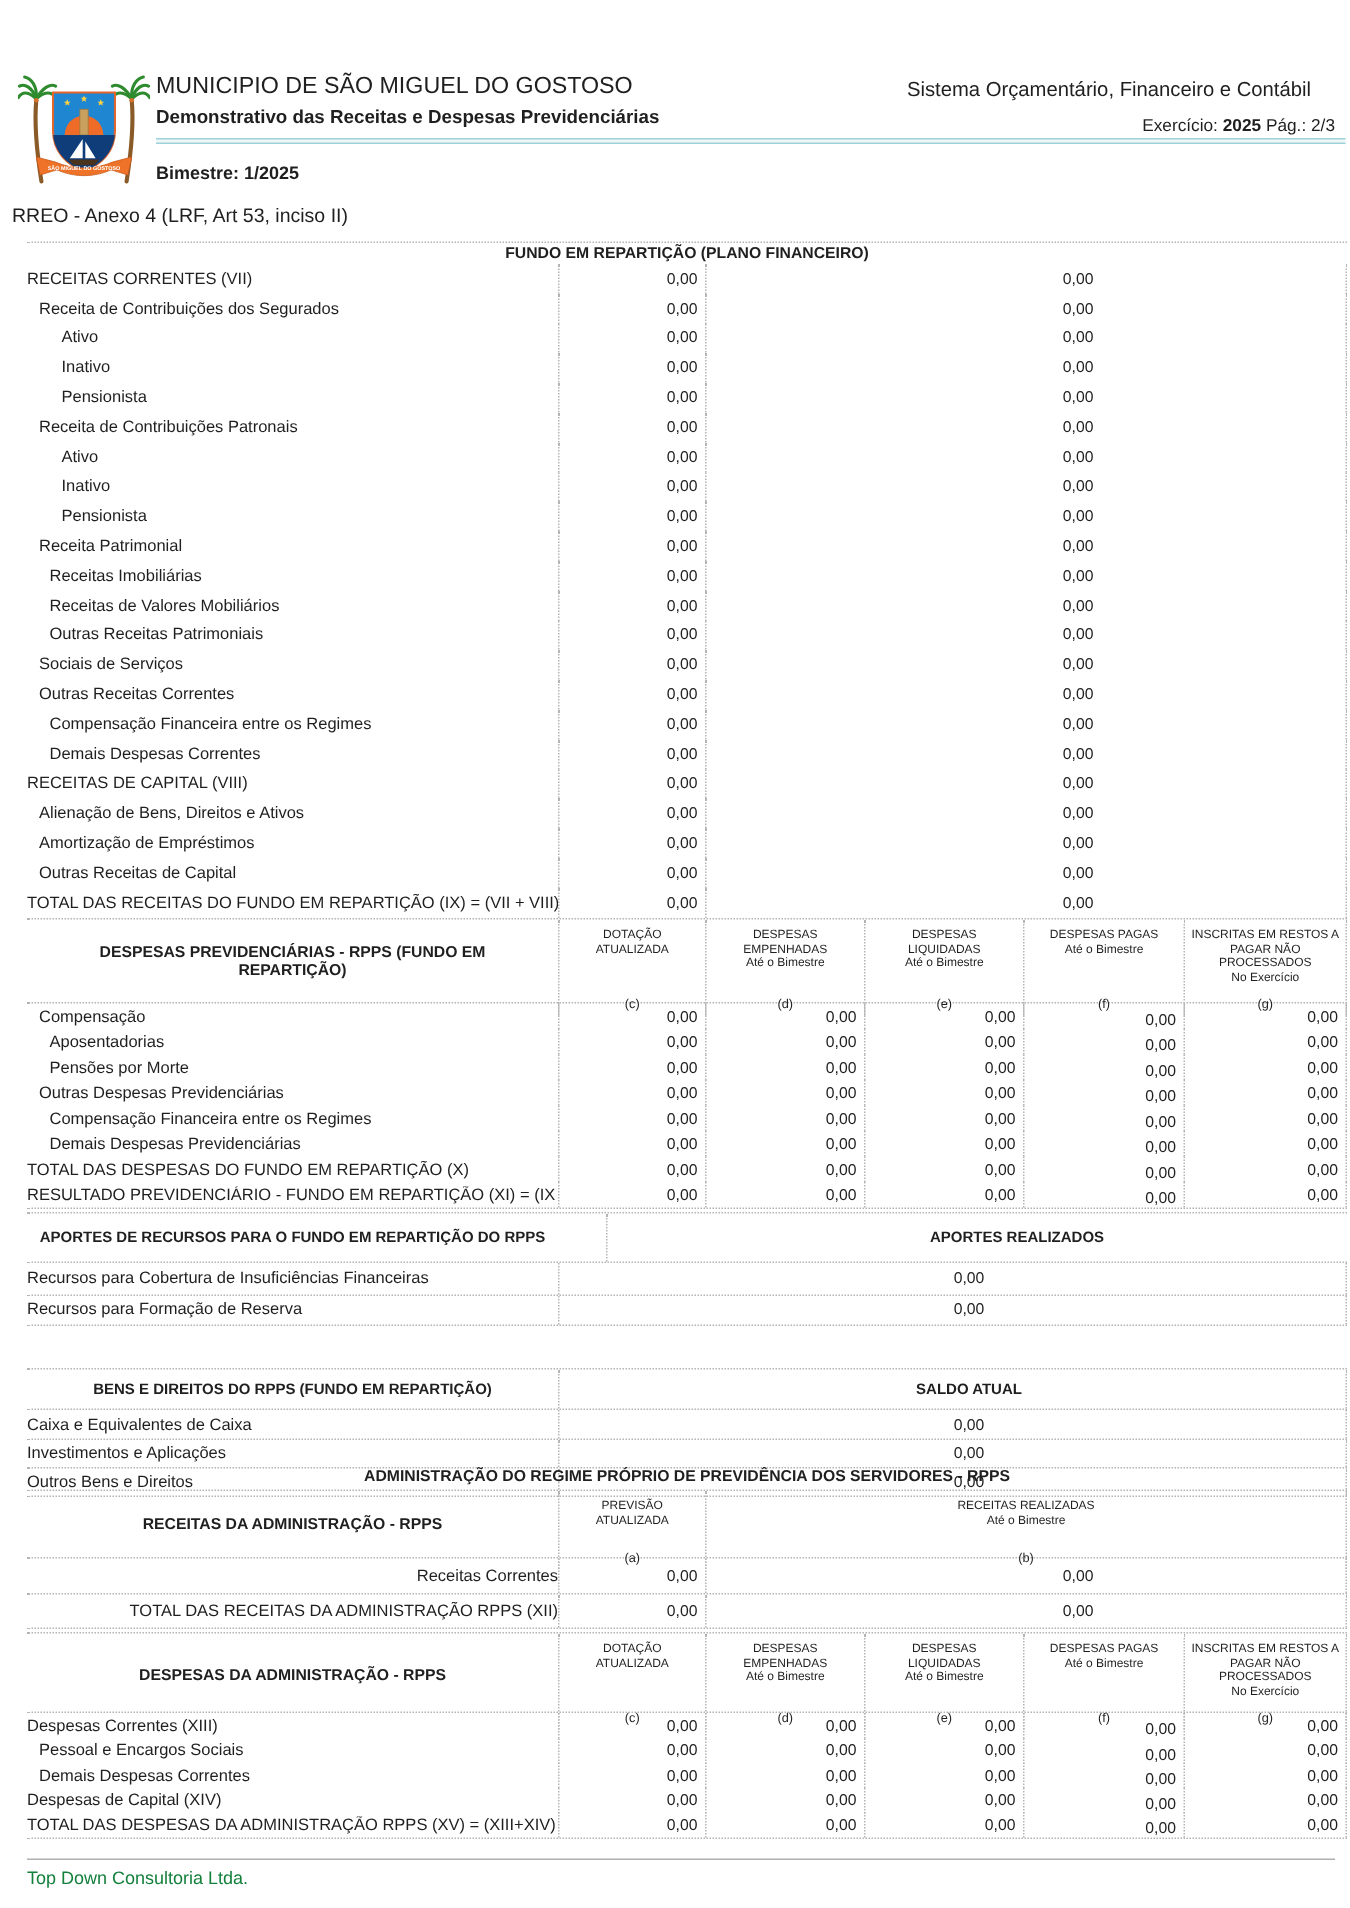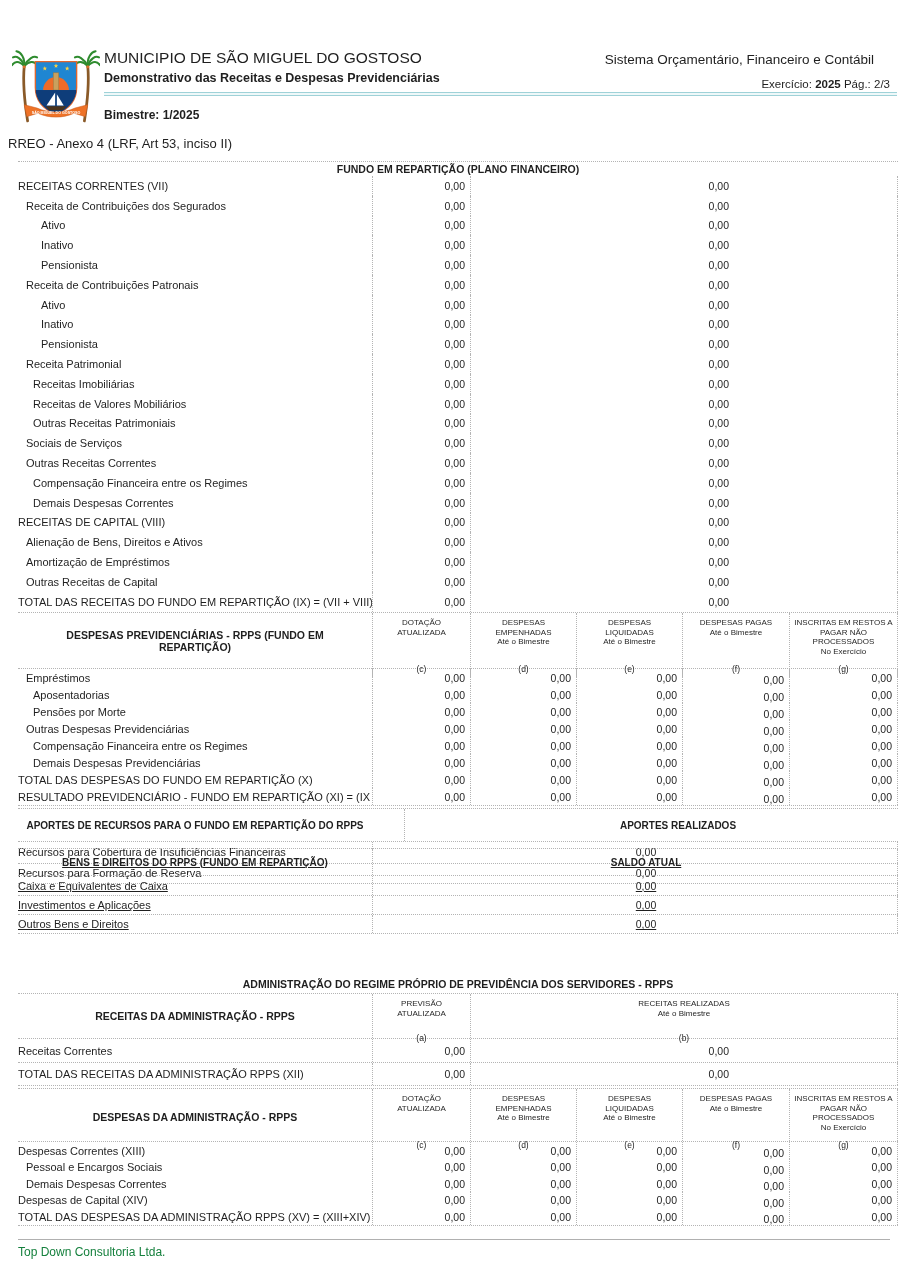--- a/index.html
+++ b/index.html
@@ -61,36 +61,36 @@
   .ahead{display:grid;grid-template-columns:354px 526px;border-bottom:1px dotted var(--dot);}
   .ahead > :last-child{border-right:1px dotted var(--dot);}
   .ah-cell{display:flex;align-items:center;justify-content:center;text-align:center;
            font-weight:700;font-size:10px;height:100%;}
   .ahead .ah-cell:last-child{border-left:1px dotted var(--dot);padding-left:22px;}
   #t3{top:793px;border-top:1px dotted var(--dot);}
   #t3 .ahead{height:32px;gap:32px;}
   #t3-rows{border-bottom:1px dotted var(--dot);}
   #t3-rows .trow{grid-template-columns:354px 526px;height:20.5px;}
   #t3-rows .trow + .trow{border-top:1px dotted var(--dot);}
-  #t4{top:833px;border-top:1px dotted var(--dot);text-decoration:underline;}
+  #t4{top:897px;border-top:1px dotted var(--dot);}
   #t4 .ahead{height:26px;}
   #t4-rows{border-bottom:1px dotted var(--dot);}
   #t4-rows .trow{grid-template-columns:354px 526px;height:19px;}
   #t4-rows .trow + .trow{border-top:1px dotted var(--dot);}
 
   
   #admin-title{position:absolute;left:18px;top:959px;width:880px;height:19px;display:flex;
                align-items:center;justify-content:center;font-weight:700;font-size:10.5px;}
 
   
   #t5{top:978px;border-top:1px dotted var(--dot);}
   #t5-head{display:grid;grid-template-columns:354px 98px 428px;height:44px;
            border-bottom:1px dotted var(--dot);}
   #t5-head > :last-child{border-right:1px dotted var(--dot);}
-  #t5-rows{border-bottom:1px dotted var(--dot);}
+  #t5-rows{border-bottom:1px dotted var(--dot);text-align:right;}
   #t5-rows .trow{grid-template-columns:354px 98px 428px;height:23px;}
   #t5-rows .trow + .trow{border-top:1px dotted var(--dot);}
 
   
   #t6{top:1073px;border-top:1px dotted var(--dot);}
   #t6 .dhead{height:52px;}
   #t6-rows{border-bottom:1px dotted var(--dot);}
   #t6-rows .trow{height:16.6px;}
 
   
@@ -318,21 +318,21 @@
             <div class="hline">INSCRITAS EM RESTOS A</div>
             <div class="hline">PAGAR NÃO</div>
             <div class="hline">PROCESSADOS</div>
             <div class="hline">No Exercício</div>
           </div>
           <div class="hletter">(g)</div>
         </div>
       </div>
     <div id="t2-rows">
         <div class="trow">
-          <div class="lbl ind1">Empréstimos</div>
+          <div class="lbl ind1">Compensação</div>
           <div class="vnum">0,00</div>
           <div class="vnum">0,00</div>
           <div class="vnum">0,00</div>
           <div class="vnum vlow">0,00</div>
           <div class="vnum">0,00</div>
         </div>
         <div class="trow">
           <div class="lbl ind2">Aposentadorias</div>
           <div class="vnum">0,00</div>
           <div class="vnum">0,00</div>

